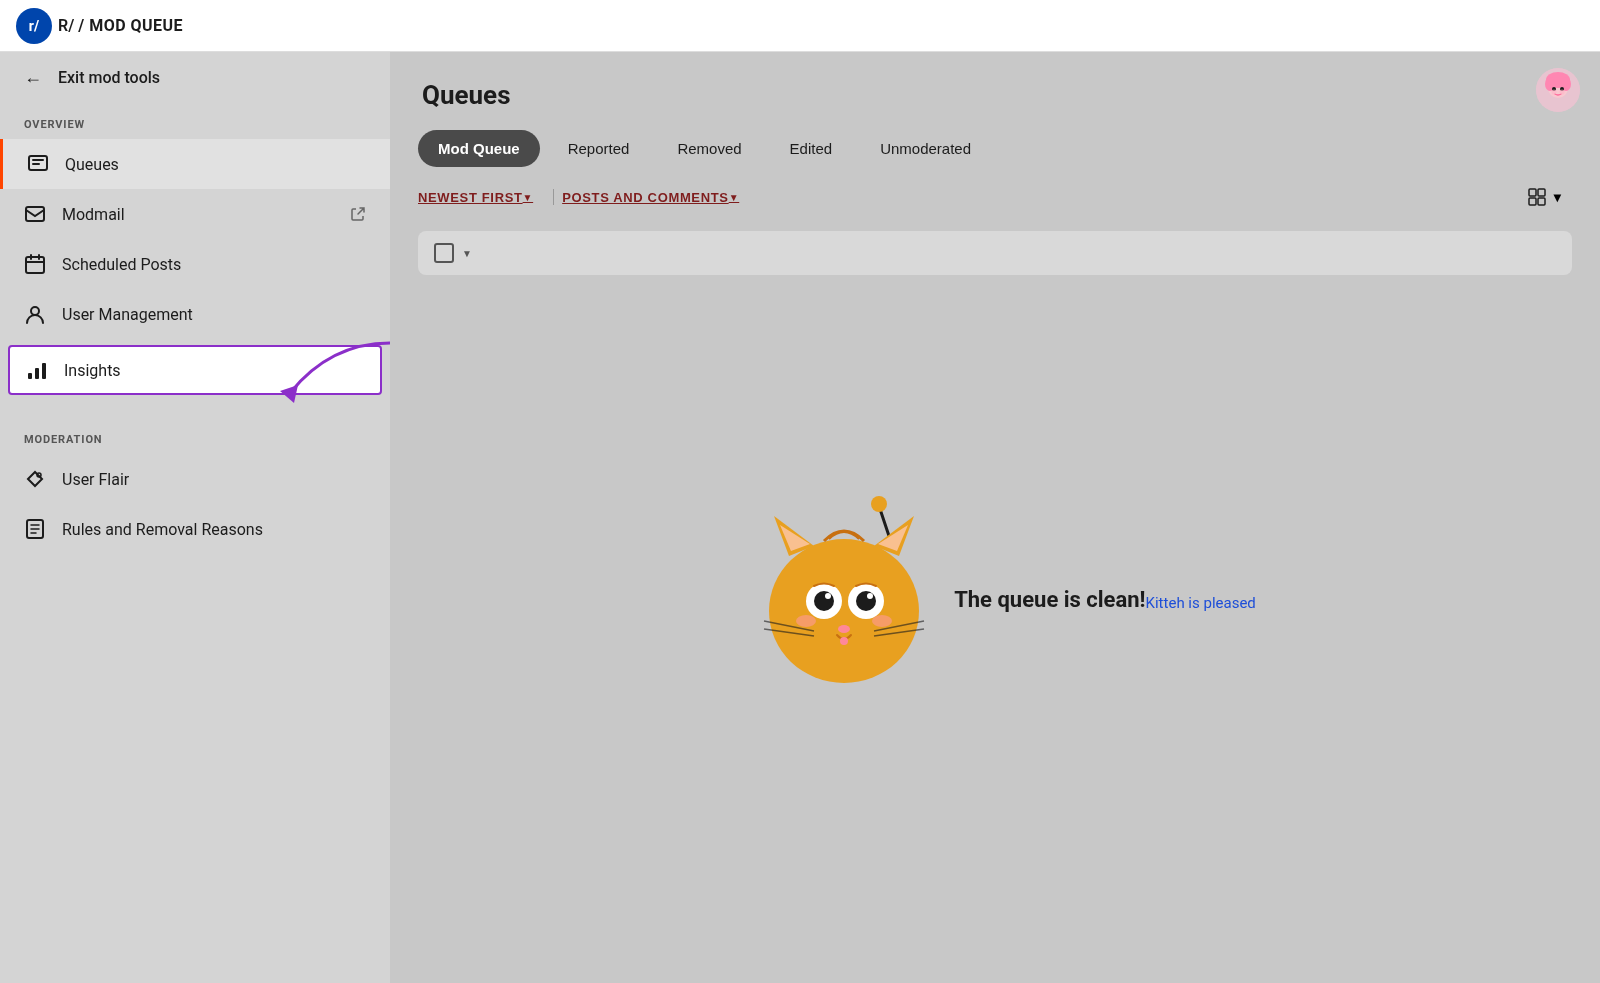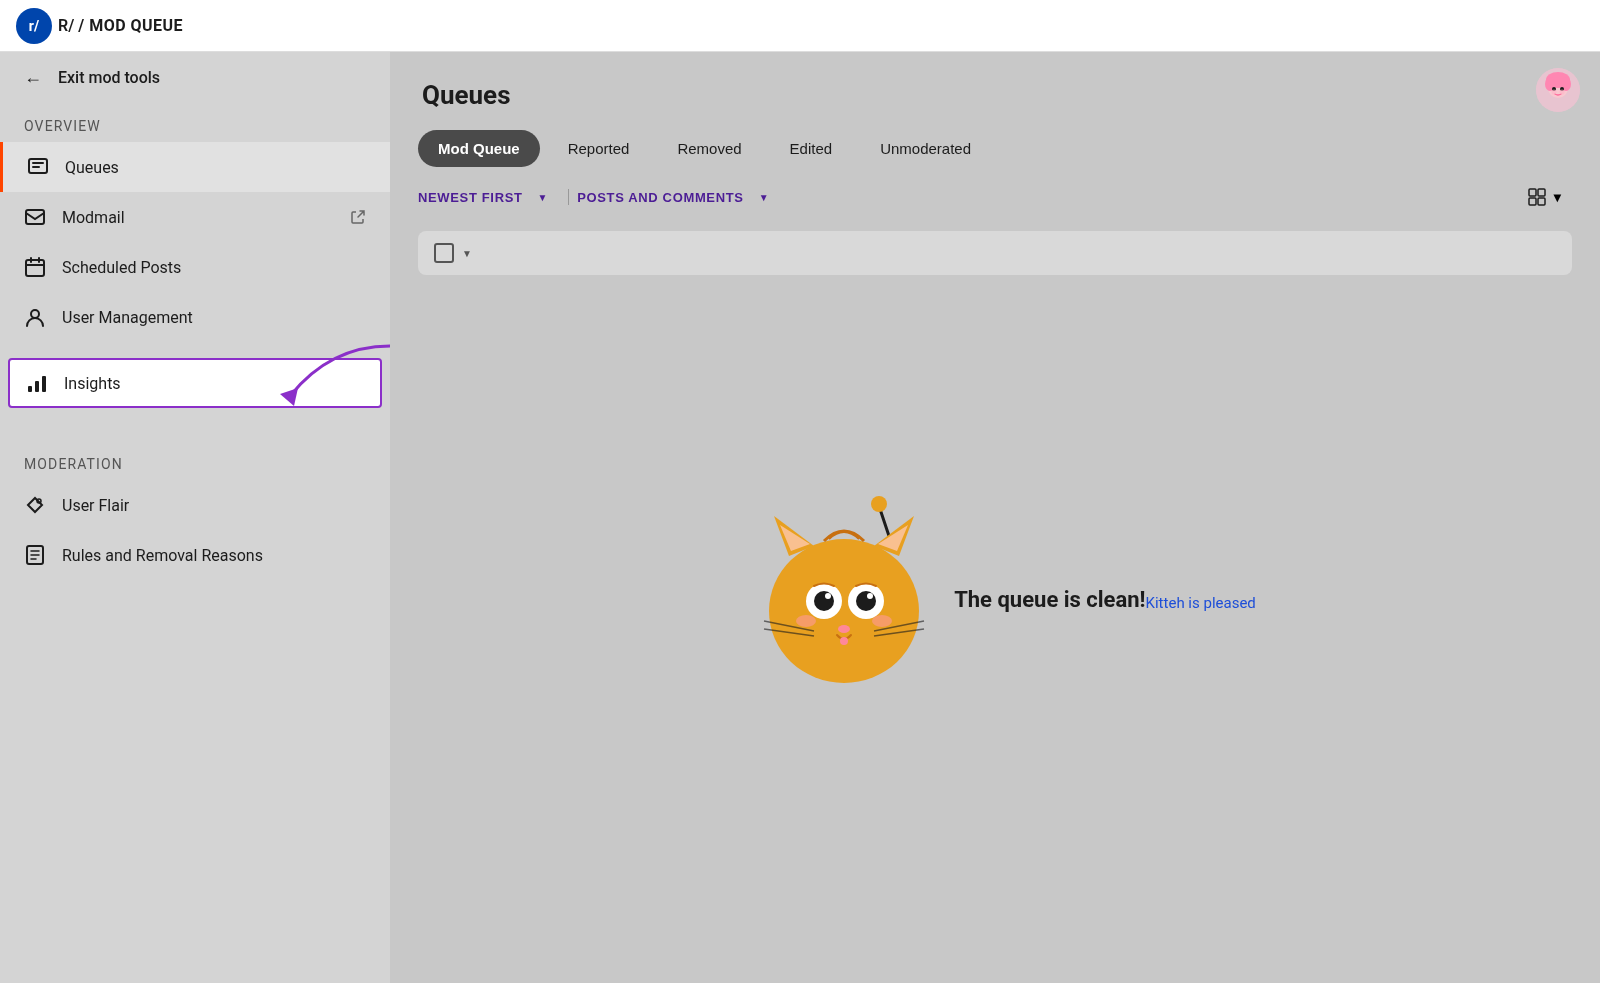--- a/index.html
+++ b/index.html
@@ -76,22 +76,22 @@
       font-size: 16px;
       font-weight: 500;
       color: #1c1c1c;
     }
     .exit-arrow {
       font-size: 18px;
       color: #1c1c1c;
     }
 
     .section-label {
-      font-size: 14px;
-      font-weight: 400;
+      font-size: 11px;
+      font-weight: 700;
       color: #555;
       letter-spacing: 0.08em;
       padding: 16px 24px 8px 24px;
       text-transform: uppercase;
     }
 
     .sidebar-item {
       display: flex;
       align-items: center;
       gap: 16px;
@@ -121,21 +121,21 @@
       margin-left: auto;
       color: #666;
       font-size: 14px;
     }
 
     
     .insights-highlighted {
       background: #ffffff;
       border: 2.5px solid #8b2fc9;
       border-radius: 4px;
-      margin: 12px 8px;
+      margin: 2px 8px;
       padding: 12px 16px;
       display: flex;
       align-items: center;
       gap: 16px;
       cursor: pointer;
       position: relative;
     }
 
     
     .arrow-annotation {
@@ -204,30 +204,31 @@
     
     .filter-row {
       display: flex;
       align-items: center;
       gap: 0;
       padding: 0 28px 12px 28px;
     }
     .filter-btn {
       display: flex;
       align-items: center;
-      gap: 15px;
+      gap: 0;
       font-size: 13px;
       font-weight: 700;
-      color: #4c1d95;
+      color: #7f1d1d;
       letter-spacing: 0.05em;
       cursor: pointer;
       padding: 6px 12px 6px 0;
       background: transparent;
       border: none;
       text-transform: uppercase;
+      text-decoration: underline;
     }
     .filter-btn .chevron {
       font-size: 10px;
     }
     .filter-divider {
       width: 1px;
       height: 16px;
       background: #999;
       margin: 0 8px;
     }

